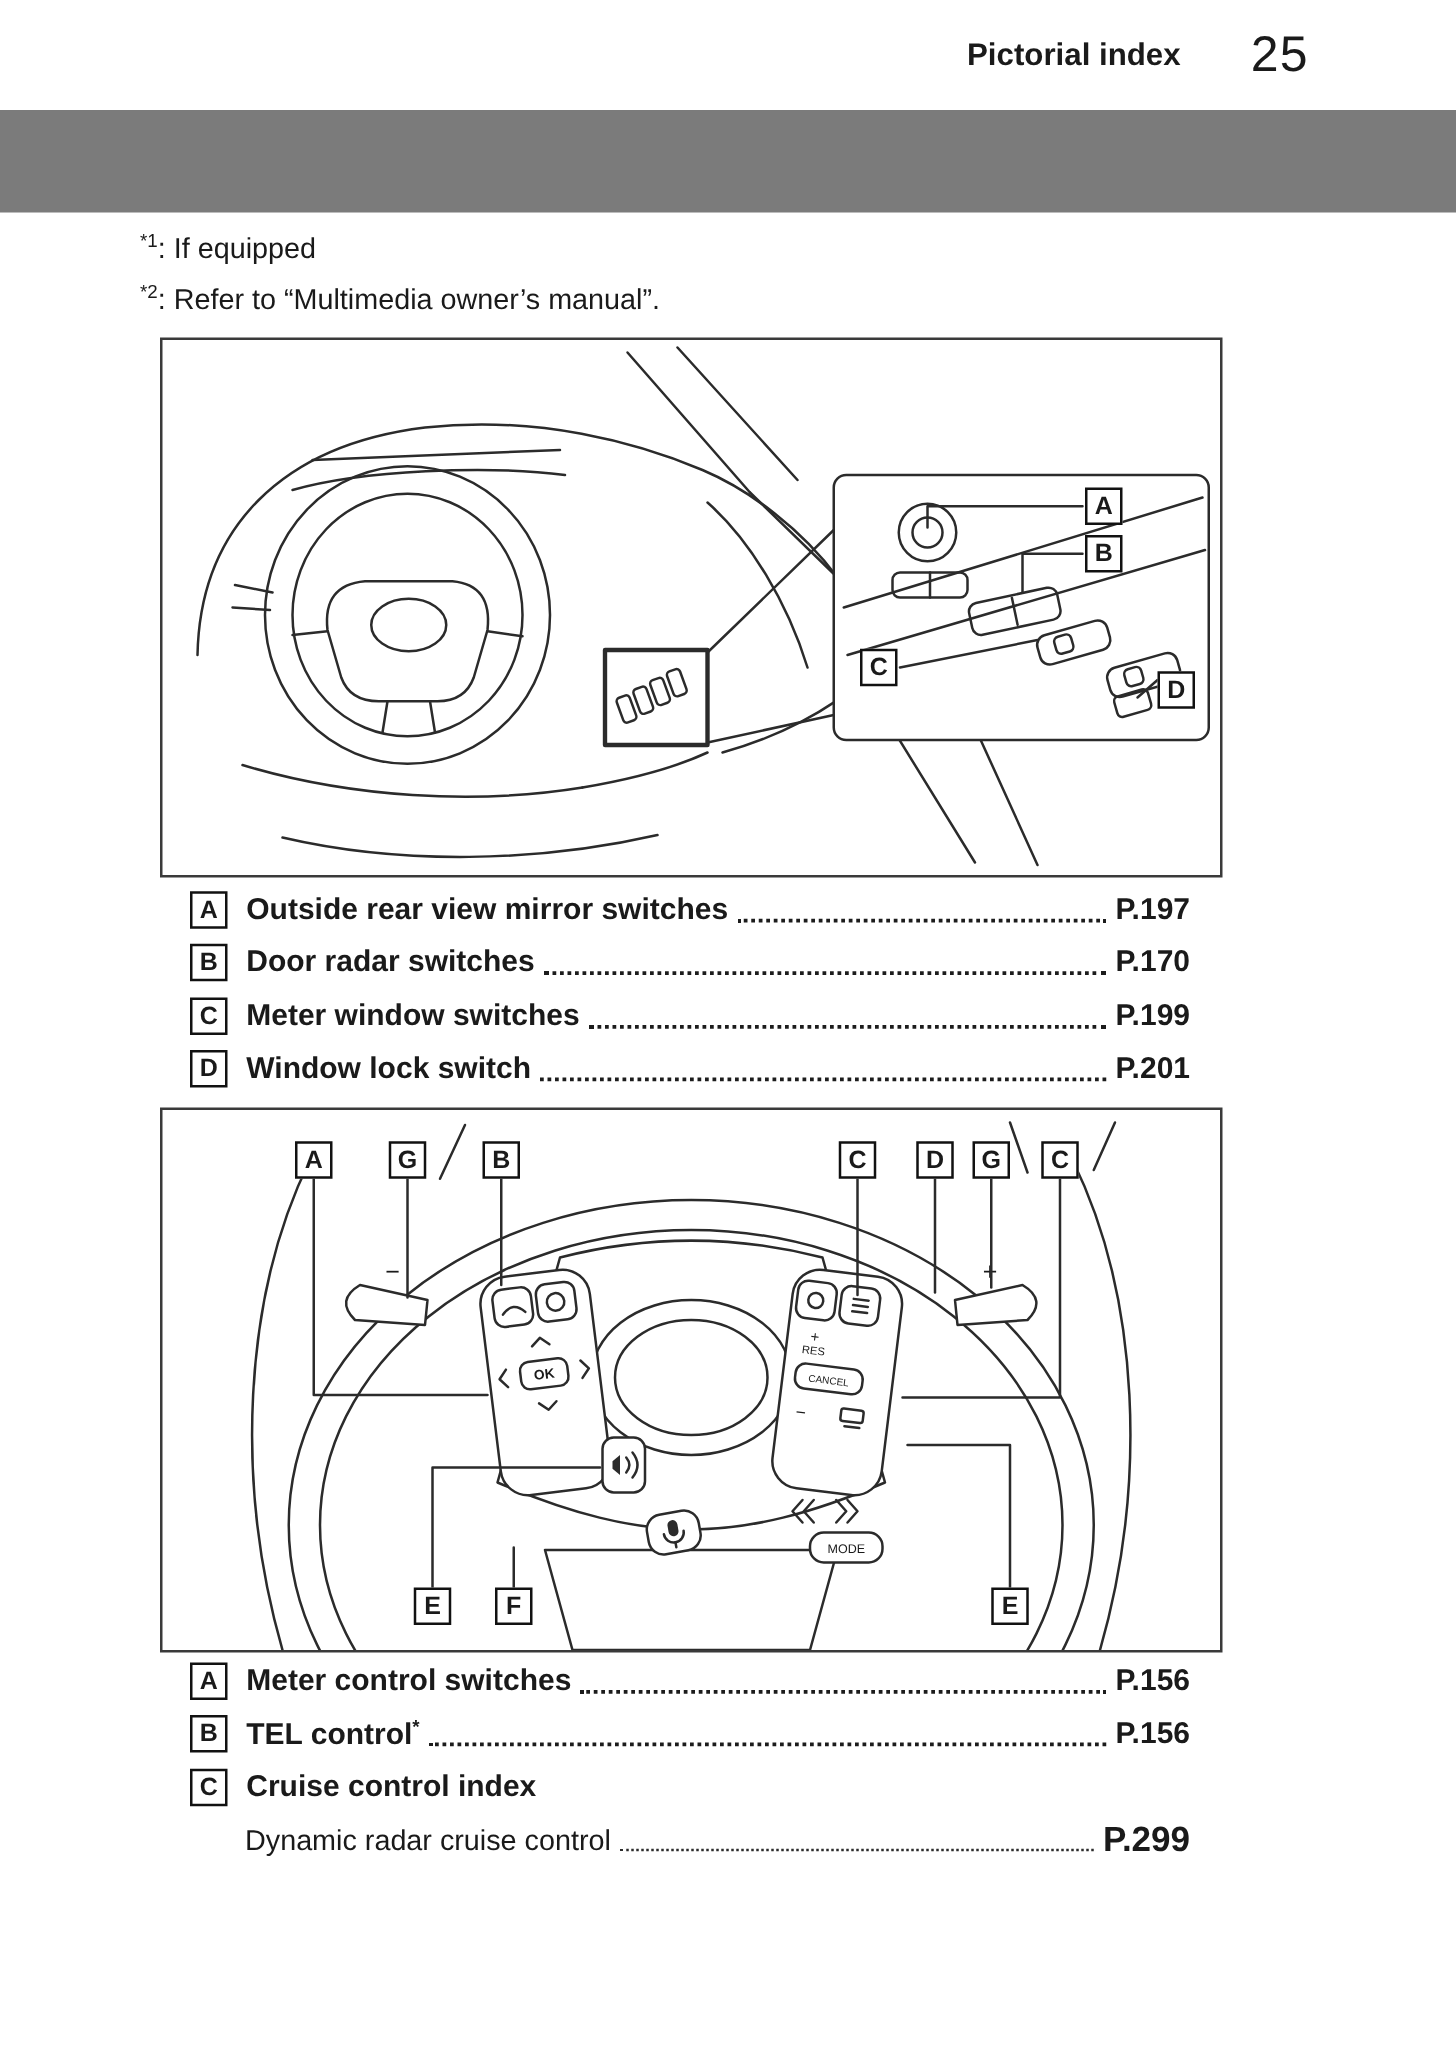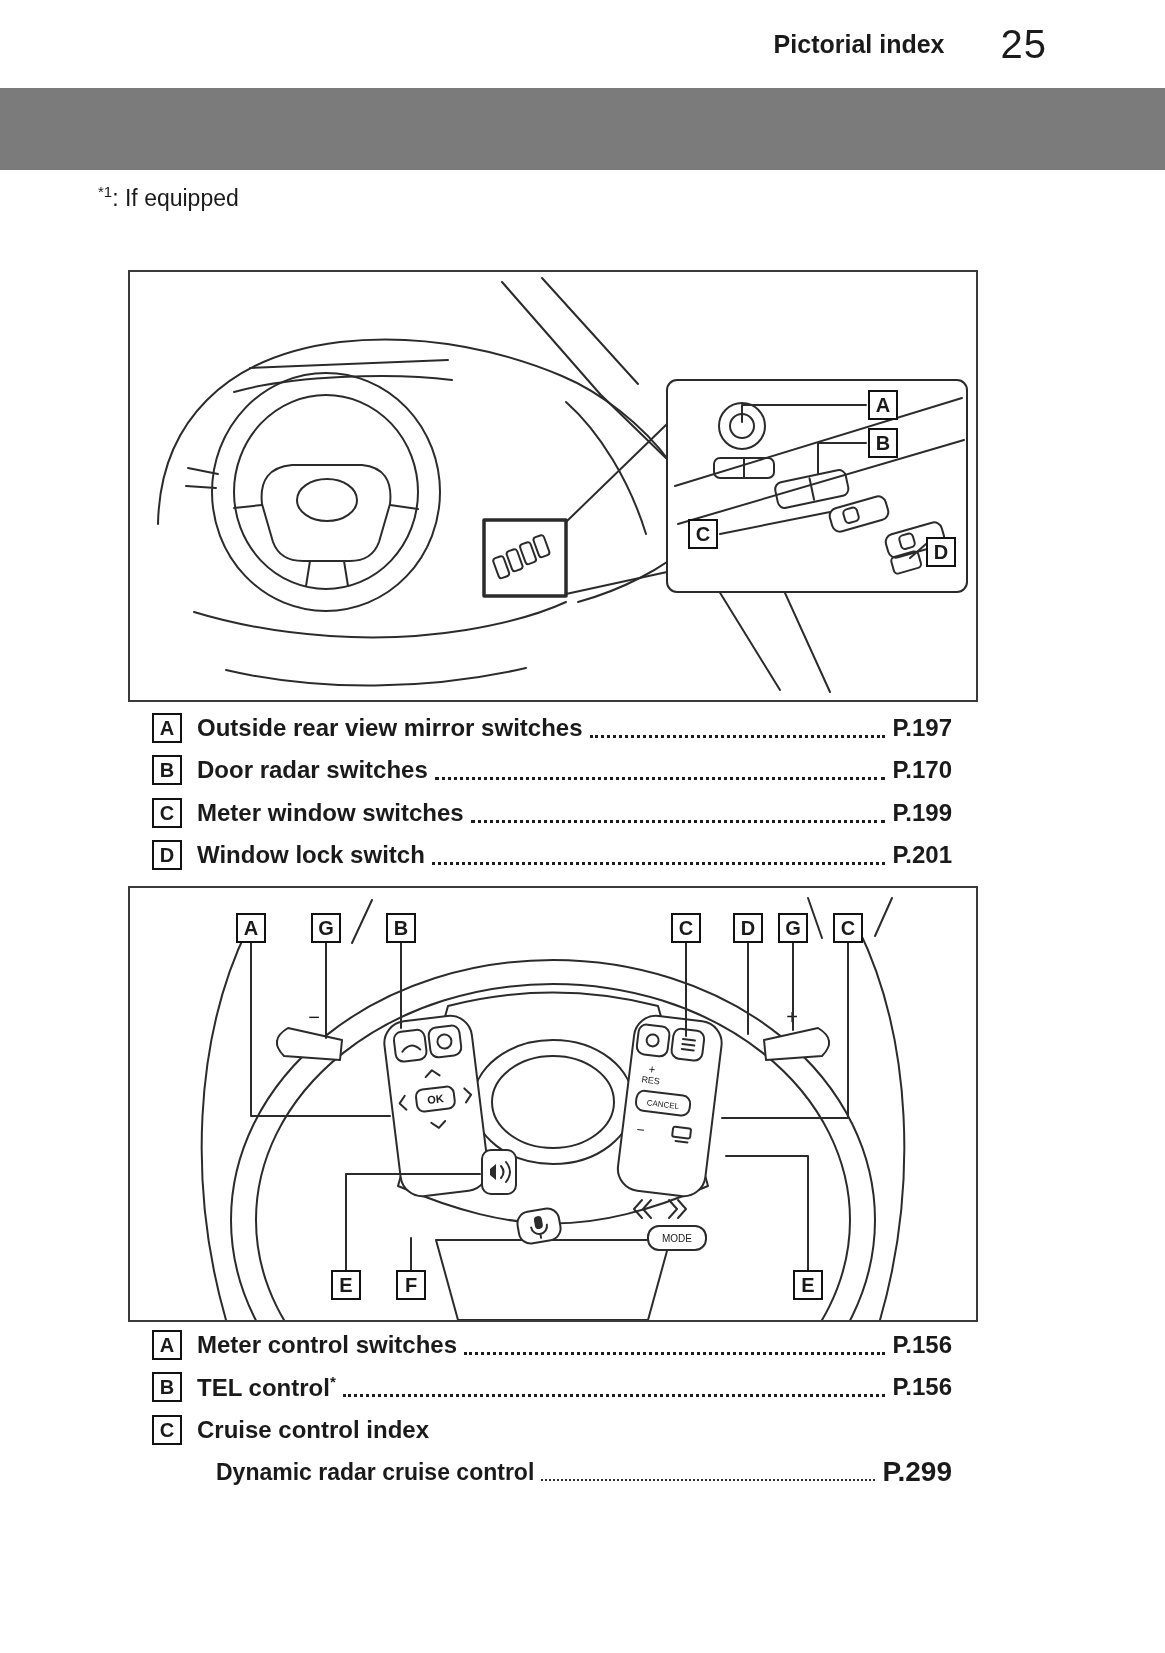--- a/index.html
+++ b/index.html
@@ -4,57 +4,58 @@
 <style>
   html,body{margin:0;padding:0;background:#ffffff;}
   .page{position:relative;width:1165px;height:1653px;background:#fff;overflow:hidden;
         font-family:"Liberation Sans", sans-serif;color:#1a1a1a;}
   .red-tab{position:absolute;left:0;top:0;width:11px;height:79px;background:#e60013;}
   .header{position:absolute;top:0;left:0;width:1165px;height:88px;display:flex;align-items:center;
           justify-content:flex-end;padding-right:118px;box-sizing:border-box;gap:56px;background:#fff;}
   .header-title{font-size:25px;font-weight:700;}
   .header-num{font-size:40px;font-weight:400;letter-spacing:1px;}
   .gray-band{position:absolute;top:88px;left:0;width:1165px;height:82px;background:#7b7b7b;}
-  .footnotes{position:absolute;top:178px;left:98px;font-size:23px;line-height:1.78;}
+  .footnotes{position:absolute;top:178px;left:112px;font-size:23px;line-height:1.78;}
   .footnote sup{font-size:15px;}
   .fig{position:absolute;left:128px;width:846px;background:#fff;border:2px solid #3a3a3a;box-sizing:content-box;}
   #fig1{top:270px;height:428px;}
   #fig2{top:886px;height:432px;}
   .fig svg{position:absolute;left:0;top:0;width:100%;height:100%;}
   .co{position:absolute;width:30px;height:30px;border:2px solid #111;background:#fff;box-sizing:border-box;
       display:flex;align-items:center;justify-content:center;font-weight:700;font-size:20px;}
   .index-row{position:absolute;left:152px;width:800px;height:30px;display:flex;align-items:center;}
   .label-box{flex:0 0 auto;width:30px;height:30px;border:2px solid #111;box-sizing:border-box;background:#fff;
       display:flex;align-items:center;justify-content:center;font-weight:700;font-size:20px;}
   .row-title{margin-left:15px;font-size:24px;font-weight:700;white-space:nowrap;}
   .row-title sup{font-size:15px;font-weight:700;}
   .leader{flex:1 1 auto;height:0;margin:0 7px;border-bottom:3.4px dotted #1c1c1c;align-self:center;transform:translateY(8px);}
   .row-page{flex:0 0 auto;font-size:24px;font-weight:700;}
   .index-subrow{position:absolute;left:196px;width:756px;height:30px;display:flex;align-items:center;}
-  .sub-title{font-size:23px;font-weight:700;white-space:nowrap;margin-left:20px;}
+  .sub-title{font-size:23px;font-weight:400;white-space:nowrap;}
   .sub-leader{flex:1 1 auto;height:0;margin:0 7px;border-bottom:2.6px dotted #2b2b2b;align-self:center;transform:translateY(8px);}
   .sub-page{flex:0 0 auto;font-size:28px;font-weight:700;}
   .svg-label{font-family:"Liberation Sans", sans-serif;fill:#1a1a1a;}
 </style>
 </head>
 <body>
 
 <div class="page">
 
   <div class="red-tab"></div>
 
   <header class="header">
     <span class="header-title">Pictorial index</span>
     <span class="header-num">25</span>
   </header>
 
   <div class="gray-band"></div>
 
   <div class="footnotes">
     <div class="footnote"><sup>*1</sup><span>: If equipped</span></div>
+    <div class="footnote"><sup>*2</sup><span>: Refer to “Multimedia owner’s manual”.</span></div>
   </div>
 
   <figure class="fig" id="fig1" style="margin:0">
     <svg viewBox="0 0 846 428">
       <g fill="none" stroke="#2b2b2b" stroke-width="2" stroke-linecap="round" stroke-linejoin="round">
         <g>
           <path d="M 372 10 L 470 122"></path>
             <path d="M 412 6 L 508 112"></path>
             <path d="M 470 122 L 540 190"></path>
         </g>

